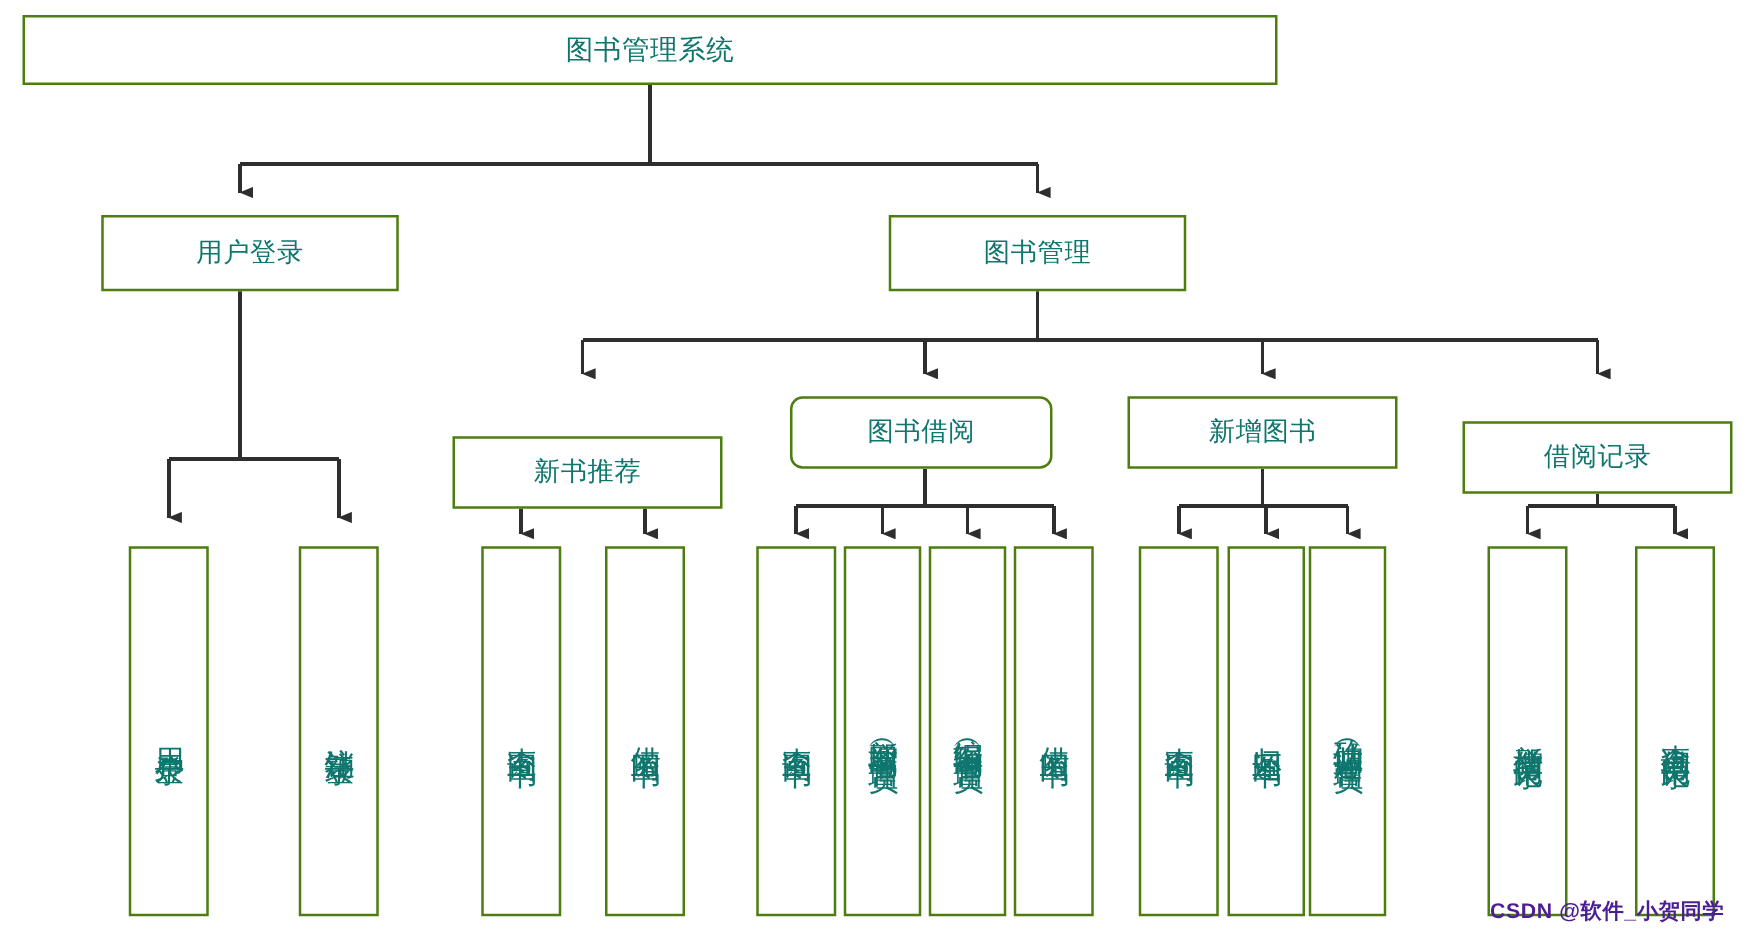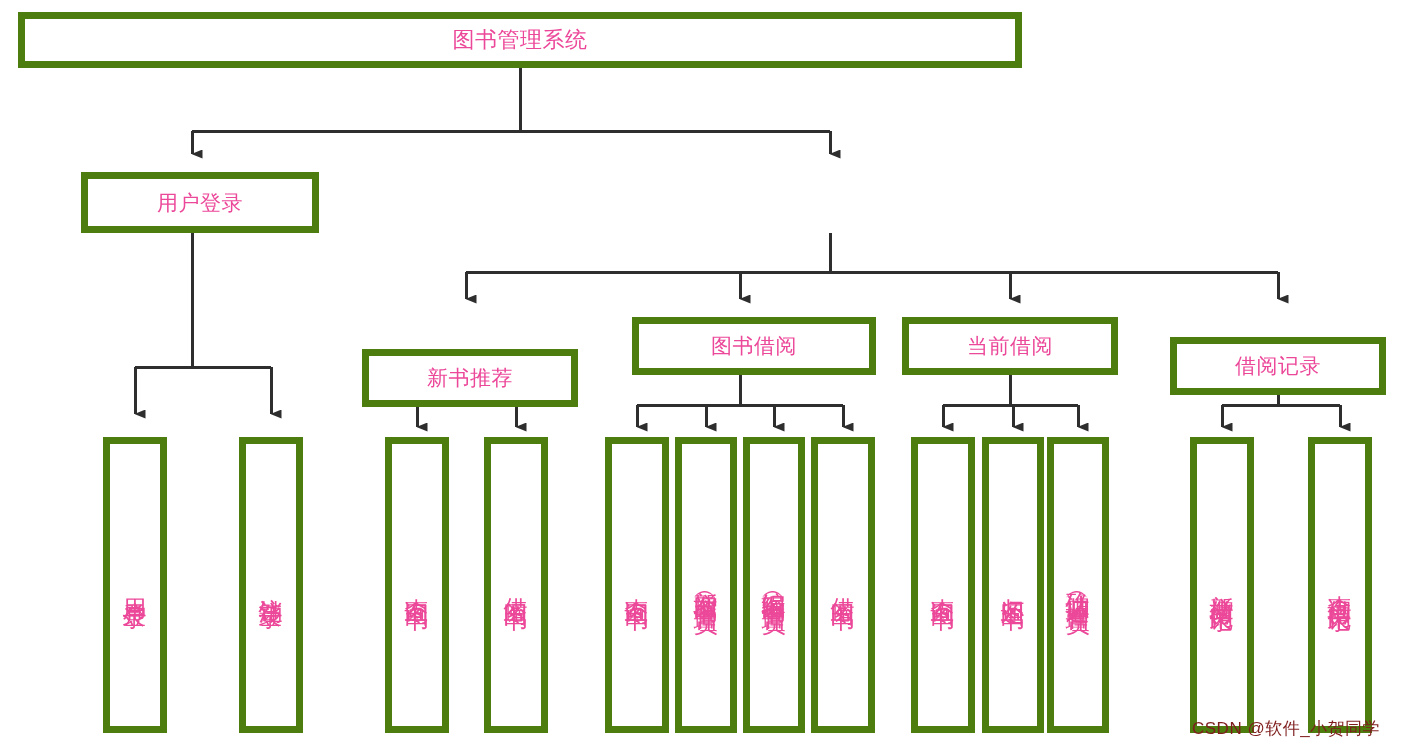--- a/index.html
+++ b/index.html
@@ -23,25 +23,25 @@
     left: 0;
     top: 0;
     width: 1405px;
     height: 747px;
     pointer-events: none;
   }
   .node {
     position: absolute;
     box-sizing: border-box;
     background: #ffffff;
-    border: 7px solid #4d7c0f;
+    border: 2px solid #4d7c0f;
     display: flex;
     align-items: center;
     justify-content: center;
-    color: #ec4899;
+    color: #0f766e;
     z-index: 5;
   }
   .node-label {
     display: block;
     text-align: center;
     line-height: 1.22;
     letter-spacing: 0.5px;
     white-space: nowrap;
   }
   
@@ -61,26 +61,27 @@
     writing-mode: vertical-rl;
     text-orientation: upright;
     font-size: 24px;
     line-height: 1.05;
     letter-spacing: 3px;
     white-space: nowrap;
     max-height: 100%;
   }
   .watermark {
     position: absolute;
-    color: #7f1d1d;
+    color: #4c1d95;
     font-size: 17px;
     letter-spacing: 0.5px;
     white-space: nowrap;
     z-index: 20;
     user-select: none;
+    font-weight: bold;
   }
 </style>
 </head>
 <body>
 
 <div id="diagram-root">
 
   <svg id="edges-layer" width="1405" height="747" viewBox="0 0 1405 747" xmlns="http://www.w3.org/2000/svg">
     <defs>
       <marker id="arrowhead" markerWidth="9" markerHeight="11" refX="4.5" refY="10.5" orient="auto" markerUnits="userSpaceOnUse">
@@ -131,29 +132,32 @@
     </g>
   </svg>
 
   <div class="node horiz root" style="left:18px; top:12px; width:1004px; height:56px;">
     <span class="node-label">图书管理系统</span>
   </div>
 
   <div class="node horiz" style="left:81px; top:172px; width:238px; height:61px;">
     <span class="node-label">用户登录</span>
   </div>
+  <div class="node horiz" style="left:711px; top:172px; width:238px; height:61px;">
+    <span class="node-label">图书管理</span>
+  </div>
 
   <div class="node horiz" style="left:362px; top:317px; width:216px; height:58px;margin-top:32px;">
     <span class="node-label">新书推荐</span>
   </div>
-  <div class="node horiz" style="left:632px; top:317px; width:244px; height:58px;">
+  <div class="node horiz" style="left:632px; top:317px; width:210px; height:58px;border-radius:10px;">
     <span class="node-label">图书借阅</span>
   </div>
   <div class="node horiz" style="left:902px; top:317px; width:216px; height:58px;">
-    <span class="node-label">当前借阅</span>
+    <span class="node-label">新增图书</span>
   </div>
   <div class="node horiz" style="left:1170px; top:317px; width:216px; height:58px;margin-top:20px;">
     <span class="node-label">借阅记录</span>
   </div>
 
   <div class="node vert" style="left:103px; top:437px; width:64px; height:296px;">
     <span class="node-label">用户登录</span>
   </div>
   <div class="node vert" style="left:239px; top:437px; width:64px; height:296px;">
     <span class="node-label">注销登录</span>

